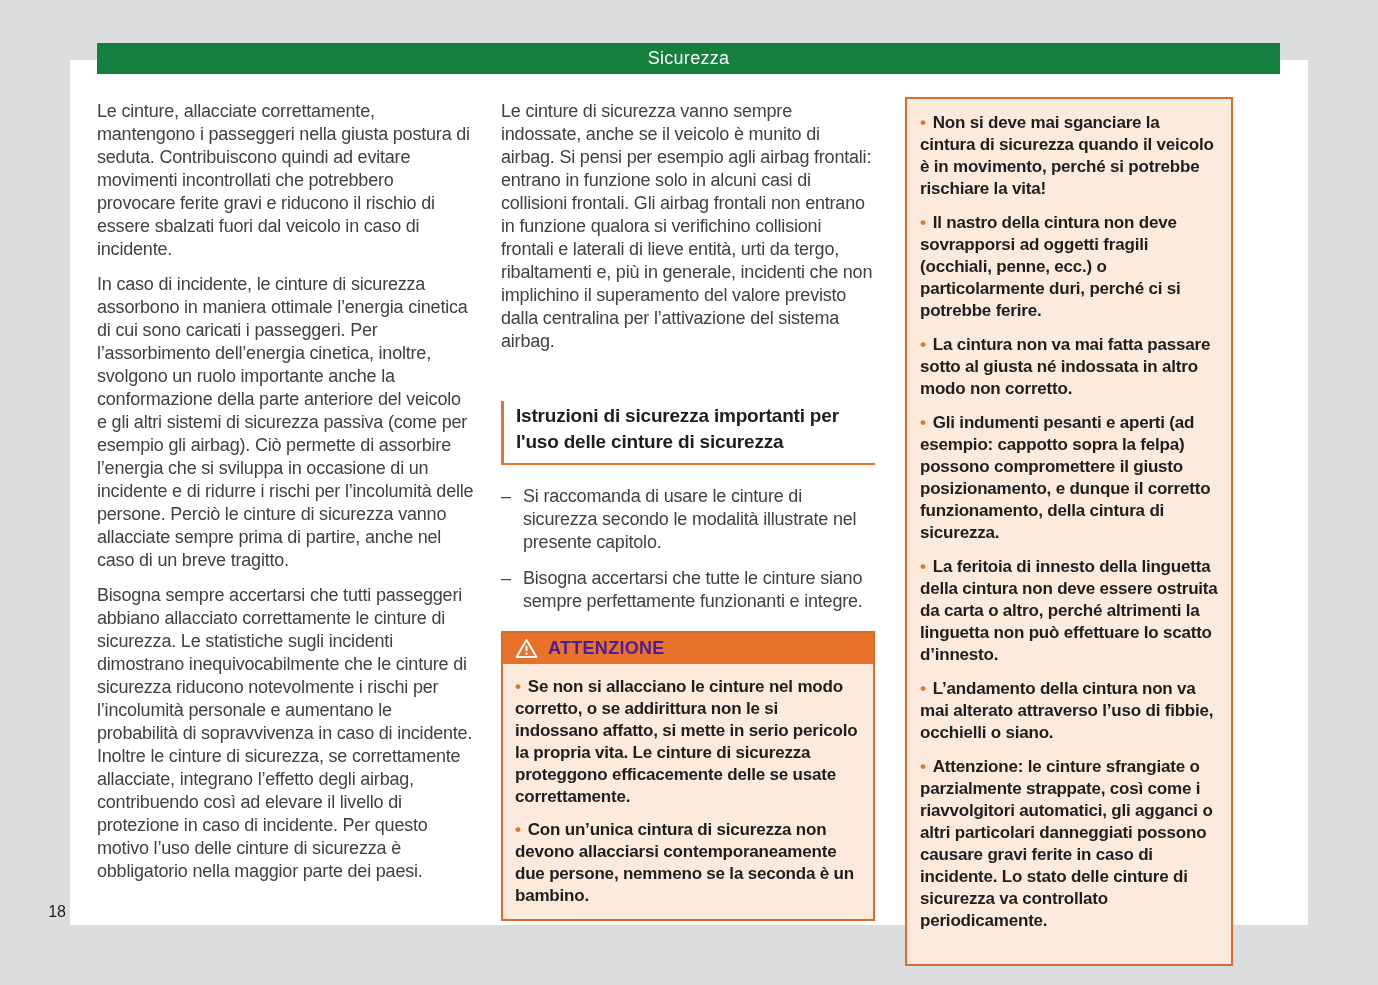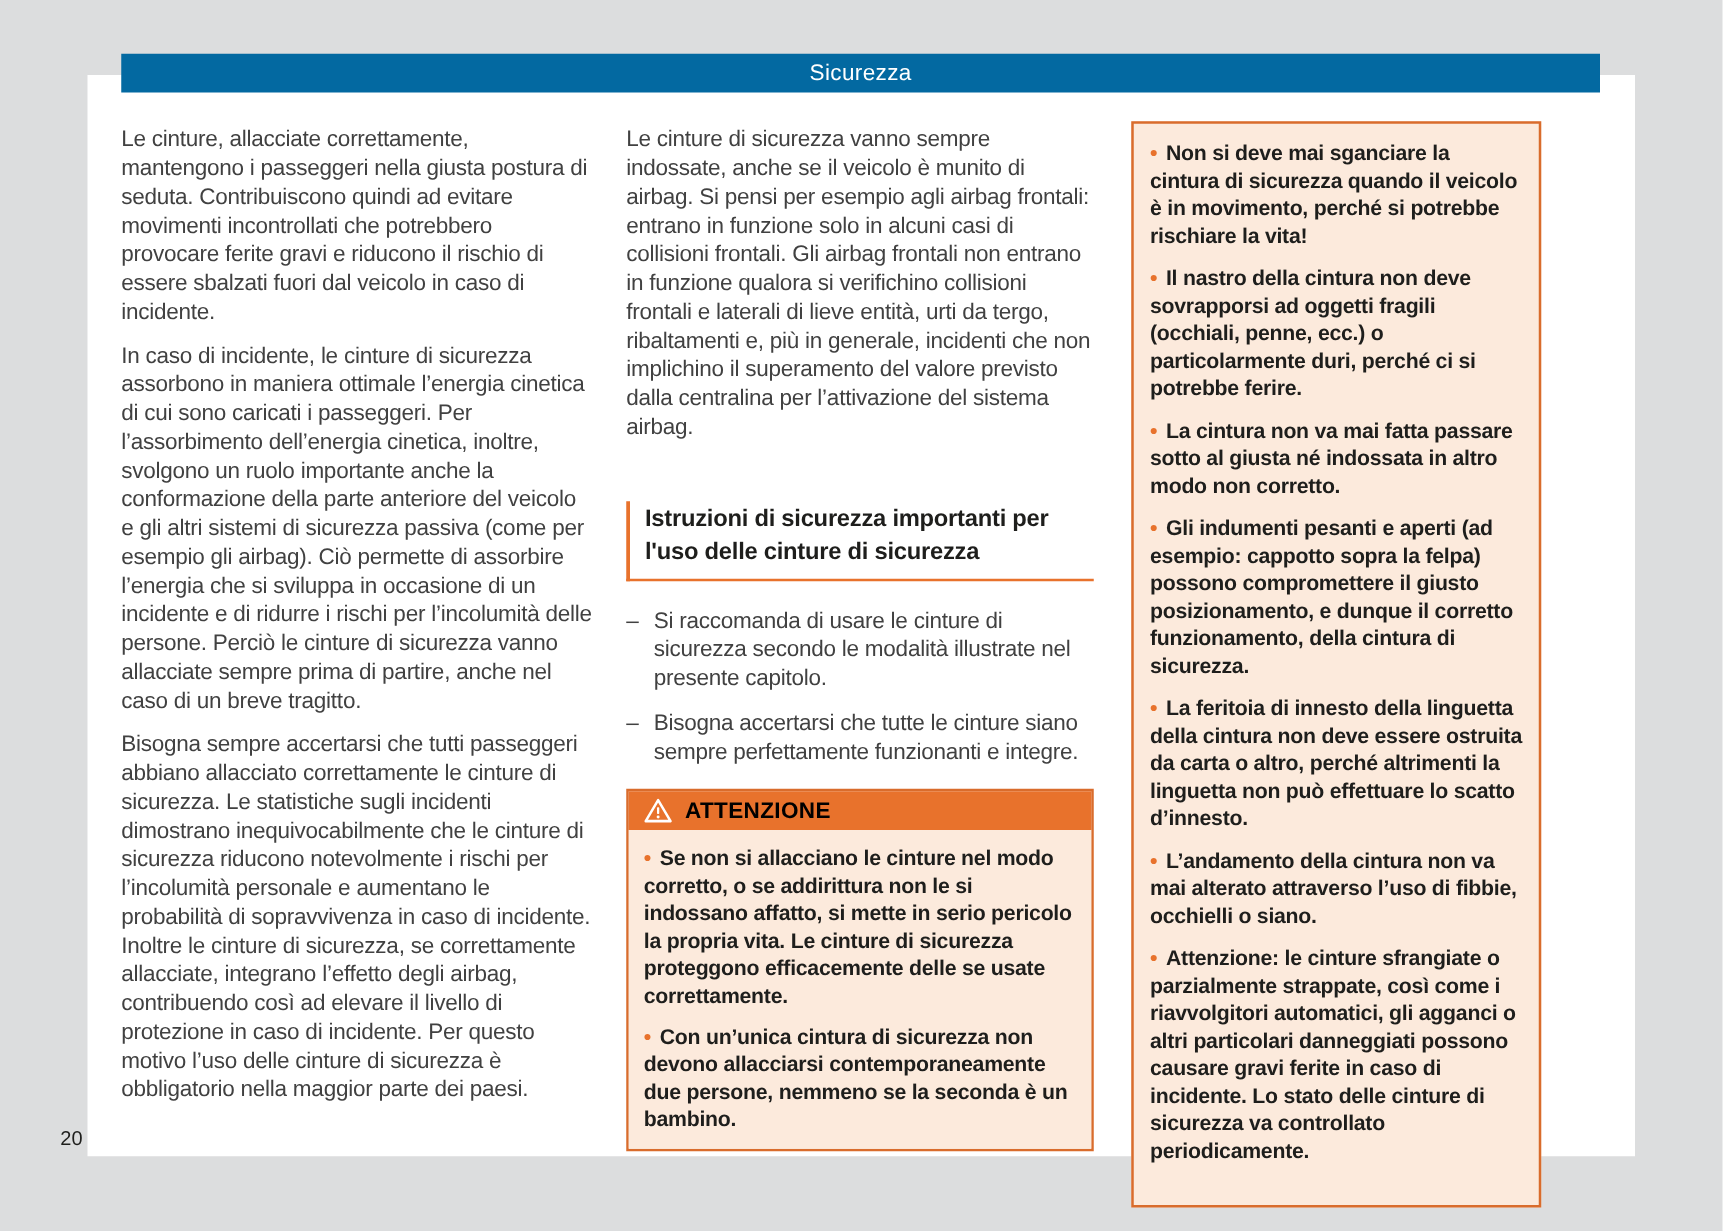--- a/index.html
+++ b/index.html
@@ -16,21 +16,21 @@
     position: absolute;
     left: 70px; top: 60px;
     width: 1238px; height: 865px;
     background: #ffffff;
   }
 
   .header-bar {
     position: absolute;
     left: 97px; top: 43px;
     width: 1183px; height: 31px;
-    background: #0369a1;
+    background: #15803d;
     display: flex; align-items: center; justify-content: center;
   }
   .header-bar .chapter-title {
     color: #ffffff;
     font-size: 18px;
     letter-spacing: 0.3px;
   }
 
   .page-number {
     position: absolute;
@@ -83,21 +83,21 @@
     border: 2px solid #d96c2c;
   }
   .warning-header {
     background: #e8722c;
     height: 31px;
     display: flex; align-items: center;
     padding: 0 12px;
     gap: 10px;
   }
   .warning-header .warning-title {
-    color: #000000;
+    color: #4c1d95;
     font-weight: 700;
     font-size: 18px;
     letter-spacing: 0.3px;
   }
   .warning-body {
     background: #fceadc;
     padding: 12px 12px 10px 12px;
   }
 
   .bullet-item {
@@ -132,21 +132,21 @@
 <body>
 
 <div class="canvas">
 
   <div class="page-sheet"></div>
 
   <div class="header-bar">
     <span class="chapter-title">Sicurezza</span>
   </div>
 
-  <div class="page-number">20</div>
+  <div class="page-number">18</div>
 
   <div class="col col1">
     <p class="body-p">Le cinture, allacciate correttamente, mantengono i passeggeri nella giusta postura di seduta. Contribuiscono quindi ad evitare movimenti incontrollati che potrebbero provocare ferite gravi e riducono il rischio di essere sbalzati fuori dal veicolo in caso di incidente.</p>
     <p class="body-p">In caso di incidente, le cinture di sicurezza assorbono in maniera ottimale l’energia cinetica di cui sono caricati i passeggeri. Per l’assorbimento dell’energia cinetica, inoltre, svolgono un ruolo importante anche la conformazione della parte anteriore del veicolo e gli altri sistemi di sicurezza passiva (come per esempio gli airbag). Ciò permette di assorbire l’energia che si sviluppa in occasione di un incidente e di ridurre i rischi per l’incolumità delle persone. Perciò le cinture di sicurezza vanno allacciate sempre prima di partire, anche nel caso di un breve tragitto.</p>
     <p class="body-p">Bisogna sempre accertarsi che tutti passeggeri abbiano allacciato correttamente le cinture di sicurezza. Le statistiche sugli incidenti dimostrano inequivocabilmente che le cinture di sicurezza riducono notevolmente i rischi per l’incolumità personale e aumentano le probabilità di sopravvivenza in caso di incidente. Inoltre le cinture di sicurezza, se correttamente allacciate, integrano l’effetto degli airbag, contribuendo così ad elevare il livello di protezione in caso di incidente. Per questo motivo l’uso delle cinture di sicurezza è obbligatorio nella maggior parte dei paesi.</p>
   </div>
 
   <div class="col col2">
     <p class="body-p">Le cinture di sicurezza vanno sempre indossate, anche se il veicolo è munito di airbag. Si pensi per esempio agli airbag frontali: entrano in funzione solo in alcuni casi di collisioni frontali. Gli airbag frontali non entrano in funzione qualora si verifichino collisioni frontali e laterali di lieve entità, urti da tergo, ribaltamenti e, più in generale, incidenti che non implichino il superamento del valore previsto dalla centralina per l’attivazione del sistema airbag.</p>
 

